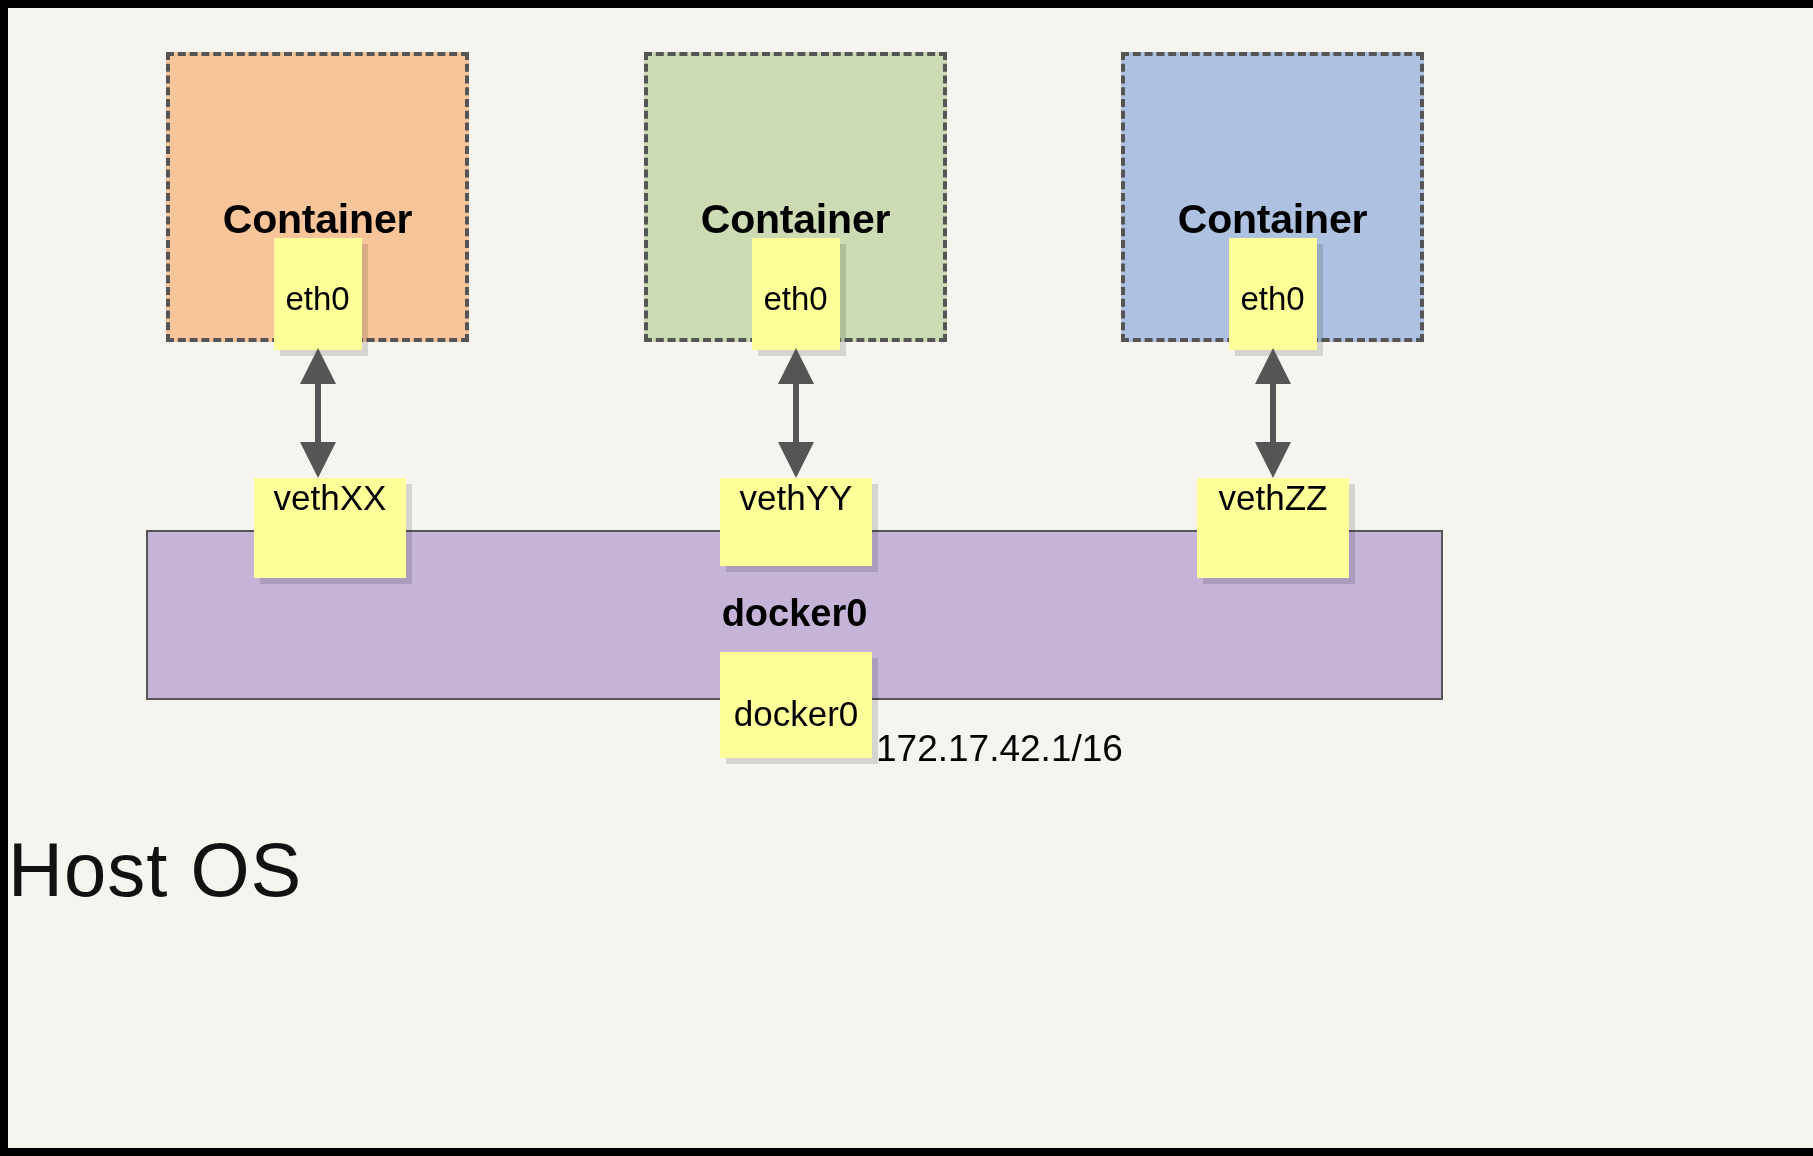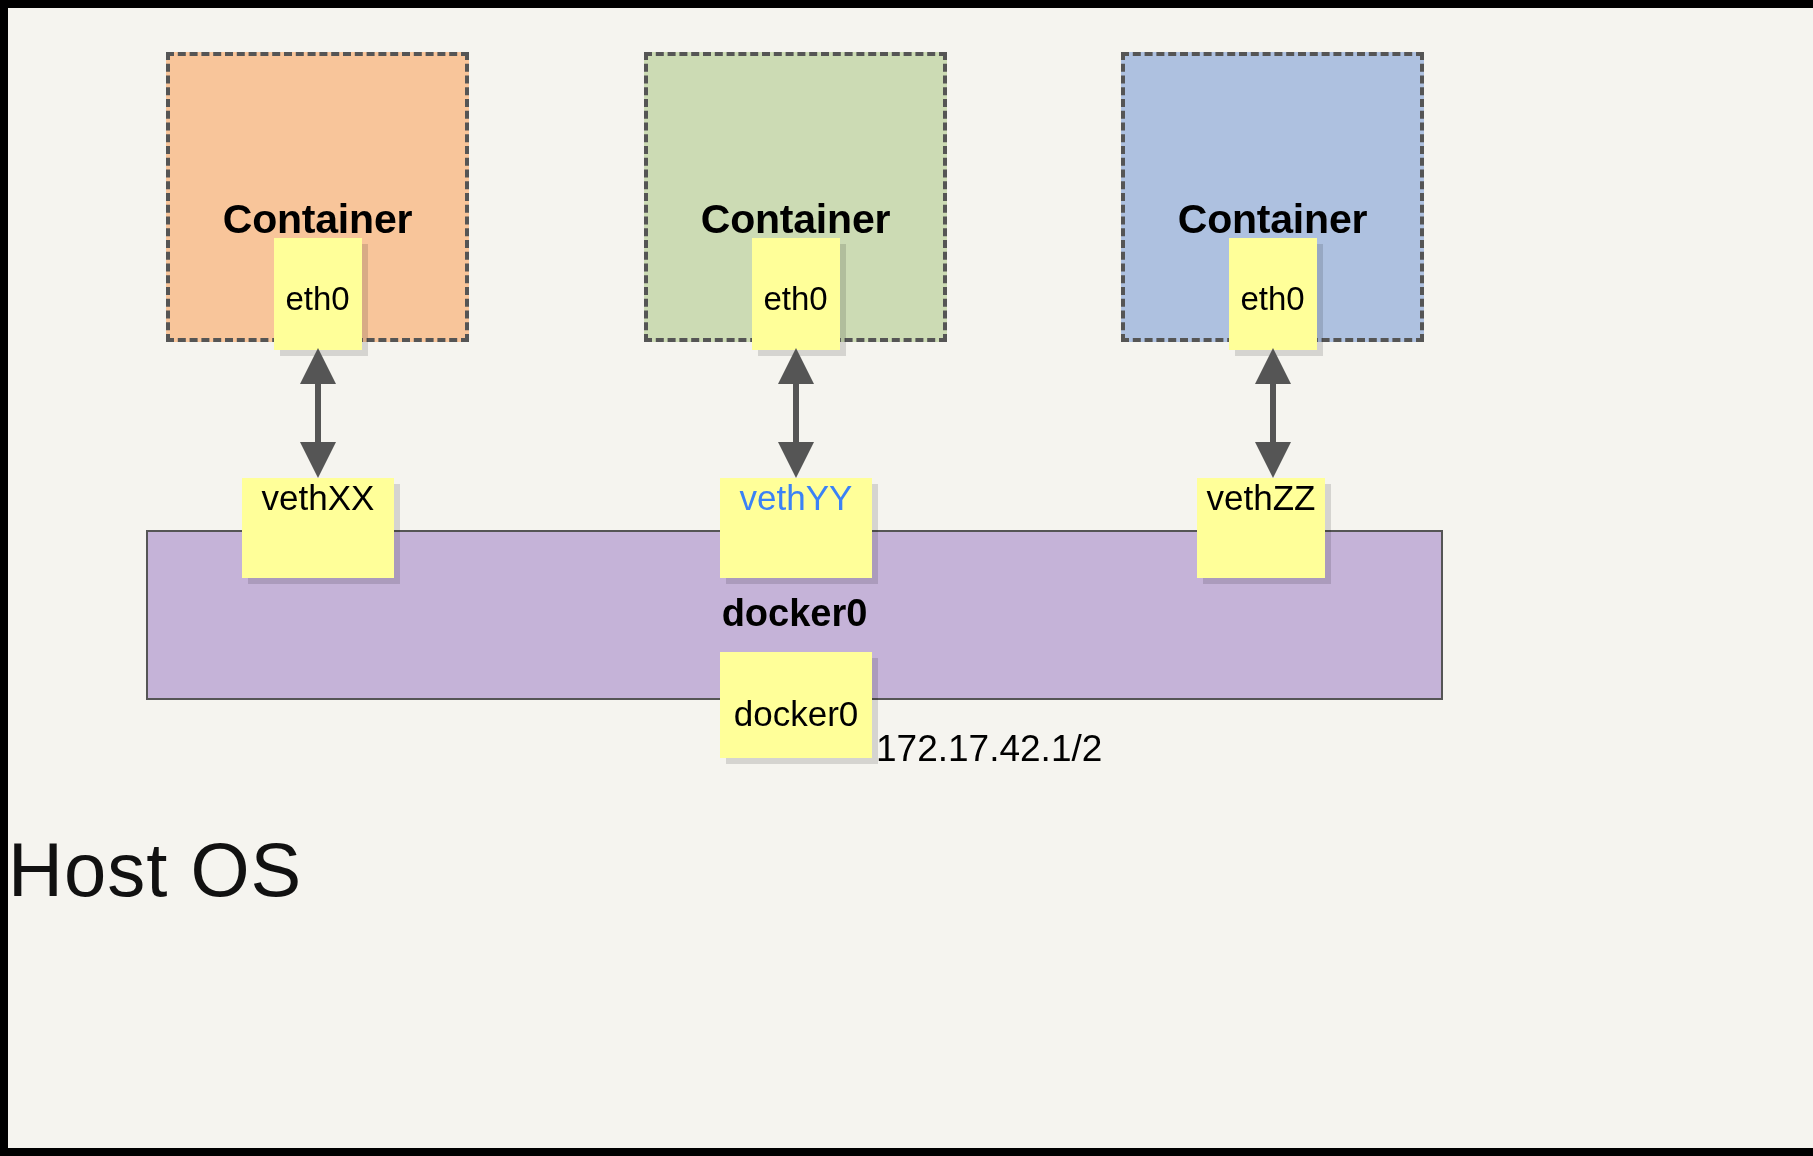--- a/index.html
+++ b/index.html
@@ -128,31 +128,31 @@
         <line x1="30" y1="22" x2="30" y2="110"></line>
         <polygon points="30,2 12,38 48,38" stroke="none"></polygon>
         <polygon points="30,132 12,96 48,96" stroke="none"></polygon>
       </g>
   </svg>
 
   <div id="docker-bar" style="background: rgb(197, 179, 216); border-color: rgb(85, 85, 85);">
     <div id="docker-bar-label">docker0</div>
   </div>
 
-  <div class="ybox" id="veth-0" style="left: 234px; top: 470px; width: 152px; height: 100px; background: rgb(255, 255, 153); color: rgb(0, 0, 0); font-size: 35px;">
+  <div class="ybox" id="veth-0" style="left: 246px; top: 470px; width: 152px; height: 100px; background: rgb(255, 255, 153); color: rgb(0, 0, 0); font-size: 35px;">
     <span>vethXX</span>
   </div>
-  <div class="ybox" id="veth-1" style="left: 712px; top: 470px; width: 152px; height: 100px; background: rgb(255, 255, 153); color: #3b82f6; font-size: 35px;">
+  <div class="ybox" id="veth-1" style="left: 712px; top: 470px; width: 152px; height: 88px; background: rgb(255, 255, 153); color: #000000; font-size: 35px;">
     <span>vethYY</span>
   </div>
-  <div class="ybox" id="veth-2" style="left: 1189px; top: 470px; width: 128px; height: 100px; background: rgb(255, 255, 153); color: rgb(0, 0, 0); font-size: 35px;">
+  <div class="ybox" id="veth-2" style="left: 1189px; top: 470px; width: 152px; height: 100px; background: rgb(255, 255, 153); color: rgb(0, 0, 0); font-size: 35px;">
     <span>vethZZ</span>
   </div>
 
   <div class="ybox" id="docker-port" style="left: 712px; top: 644px; width: 152px; height: 106px; background: rgb(255, 255, 153); color: rgb(0, 0, 0); font-size: 35px; padding-top: 42px;">
     <span>docker0</span>
   </div>
 
-  <div id="ip-label">172.17.42.1/2</div>
+  <div id="ip-label">172.17.42.1/16</div>
 
   <div id="host-os">Host OS</div>
 
 </div>
 
 </body></html>

